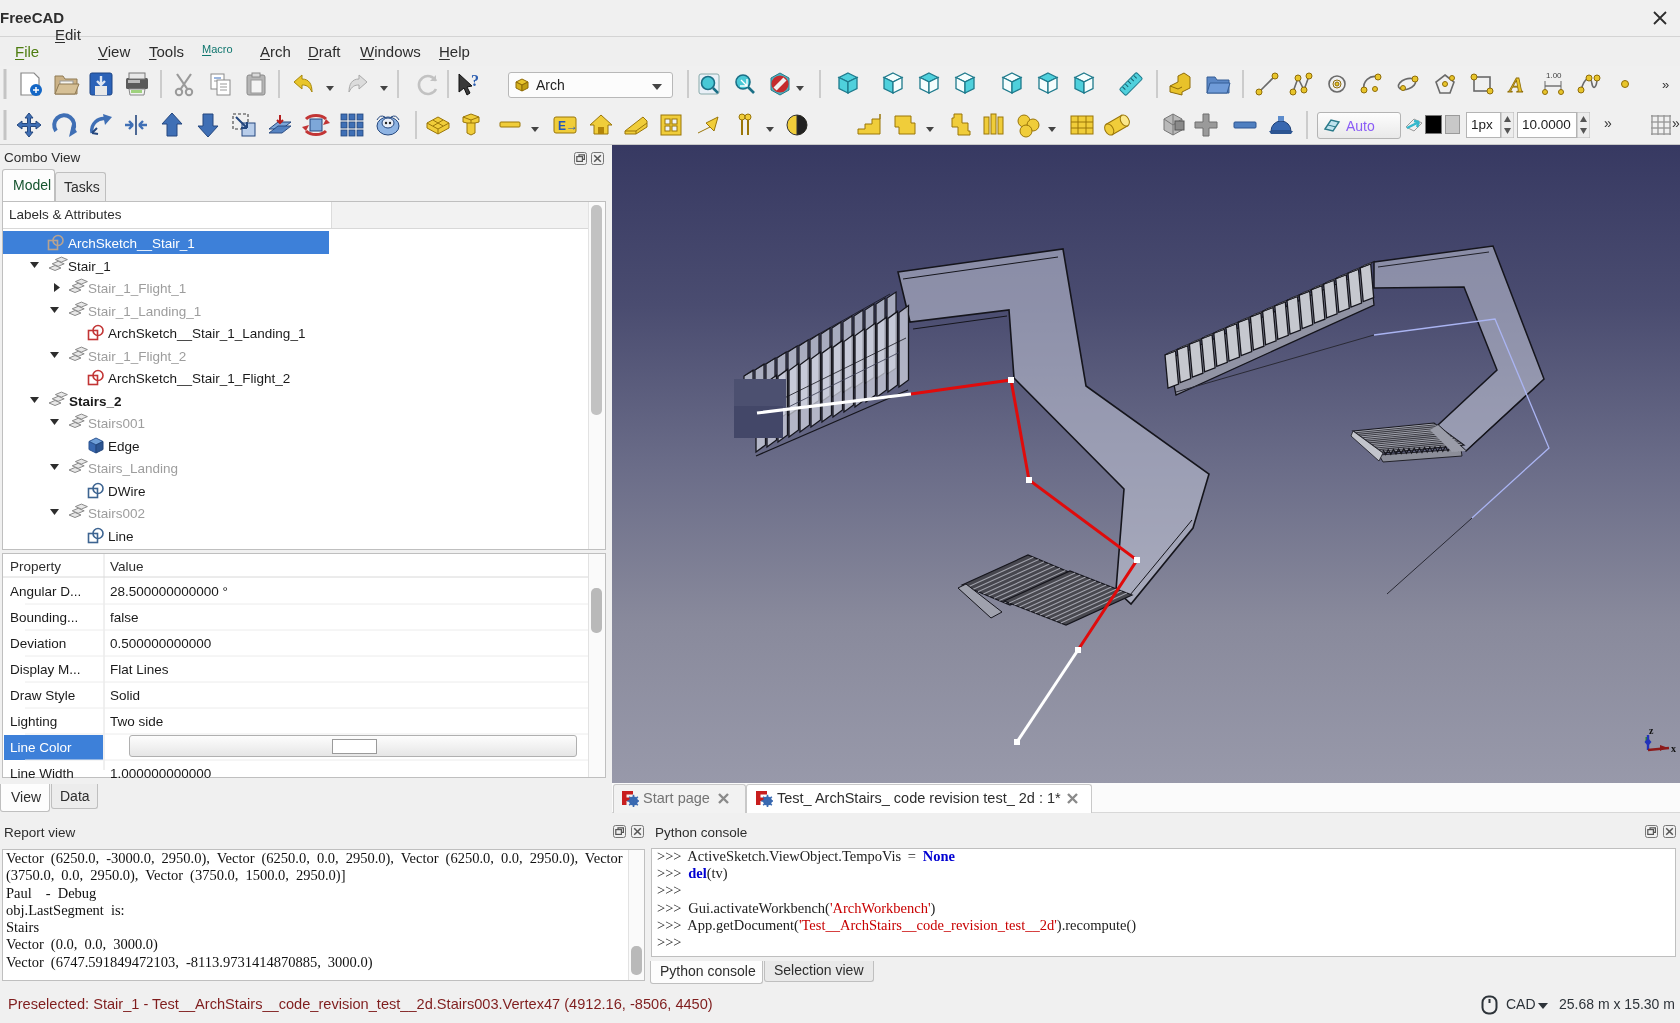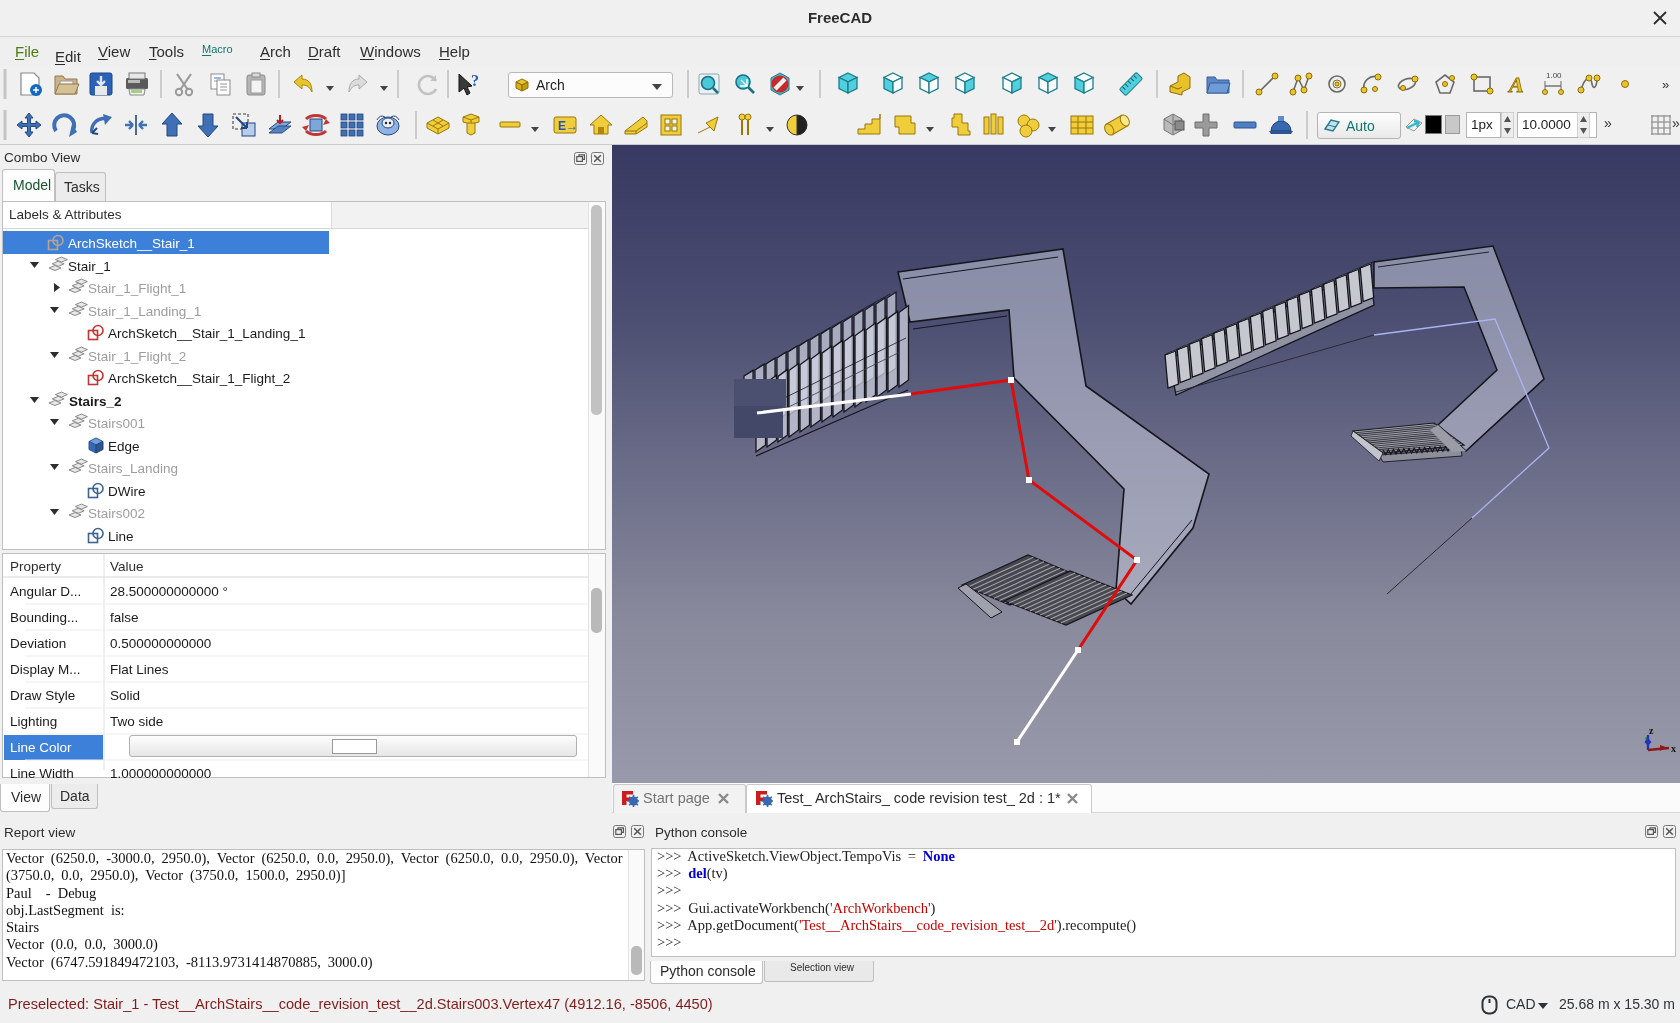--- a/index.html
+++ b/index.html
@@ -1,26 +1,26 @@
 <!DOCTYPE html>
 <html><head><meta charset="utf-8"><style>
 *{margin:0;padding:0;box-sizing:border-box;}
 html,body{width:1680px;height:1023px;overflow:hidden;font-family:"Liberation Sans",sans-serif;background:#f0f0f0;position:relative;}
 .abs{position:absolute;}
 .txt{white-space:pre;}
 </style></head>
 <body>
 <div class="abs" style="left:0;top:0;width:1680px;height:37px;background:#f0f0f0;border-bottom:1px solid #d4d4d4;"></div>
-<div class="abs txt" style="left:0;top:9px;width:1680px;text-align:center;font-size:15px;font-weight:bold;color:#2d2d2d;">FreeCAD</div>
+<div class="abs txt" style="left:0;top:9px;width:1680px;text-align:left;font-size:15px;font-weight:bold;color:#2d2d2d;">FreeCAD</div>
 <svg class="abs" style="left:1650px;top:8px;" width="20" height="20">
     <path d="M4 4 L16 16 M16 4 L4 16" stroke="#2d2d2d" stroke-width="1.8"></path>
   </svg>
 <div class="abs" style="left:0;top:37px;width:1680px;height:29px;background:#efefef;"></div>
 <div class="abs txt" style="left:15px;top:43px;font-size:15px;color:#4d7c0f;"><span style="text-decoration:underline;text-underline-offset:2px;">F</span>ile</div>
-<div class="abs txt" style="left:55px;top:48px;font-size:15px;color:#2d2d2d;"><span style="text-decoration:underline;text-underline-offset:2px;">E</span>dit</div>
+<div class="abs txt" style="left:55px;top:26px;font-size:15px;color:#2d2d2d;"><span style="text-decoration:underline;text-underline-offset:2px;">E</span>dit</div>
 <div class="abs txt" style="left:98px;top:43px;font-size:15px;color:#2d2d2d;"><span style="text-decoration:underline;text-underline-offset:2px;">V</span>iew</div>
 <div class="abs txt" style="left:149px;top:43px;font-size:15px;color:#2d2d2d;"><span style="text-decoration:underline;text-underline-offset:2px;">T</span>ools</div>
 <div class="abs txt" style="left:202px;top:43px;font-size:11px;color:#0f766e;"><span style="text-decoration:underline;text-underline-offset:2px;">M</span>acro</div>
 <div class="abs txt" style="left:260px;top:43px;font-size:15px;color:#2d2d2d;"><span style="text-decoration:underline;text-underline-offset:2px;">A</span>rch</div>
 <div class="abs txt" style="left:308px;top:43px;font-size:15px;color:#2d2d2d;"><span style="text-decoration:underline;text-underline-offset:2px;">D</span>raft</div>
 <div class="abs txt" style="left:360px;top:43px;font-size:15px;color:#2d2d2d;"><span style="text-decoration:underline;text-underline-offset:2px;">W</span>indows</div>
 <div class="abs txt" style="left:439px;top:43px;font-size:15px;color:#2d2d2d;"><span style="text-decoration:underline;text-underline-offset:2px;">H</span>elp</div>
 <div class="abs" style="left:0;top:66px;width:1680px;height:79px;background:#f0f0f0;border-bottom:1px solid #c9c9c9;"></div>
 <svg class="abs" style="left:0;top:0;" width="1680" height="146">
     <line x1="5" y1="69" x2="5" y2="99" stroke="#c4c4c4" stroke-width="3"></line>
@@ -375,34 +375,34 @@
   </svg>
 <div class="abs txt" style="left:536px;top:77px;font-size:14px;color:#222;">Arch</div>
 <svg class="abs" style="left:650px;top:83px;" width="14" height="8">
     <path d="M2 1 L12 1 L7 7 Z" fill="#444"></path>
   </svg>
 <div class="abs" style="left:1317px;top:112px;width:84px;height:27px;background:linear-gradient(#fdfdfd,#e9e9e9);border:1px solid #b4b4b4;border-radius:3px;"></div>
 <svg class="abs" style="left:1323px;top:117px;" width="18" height="18">
     <path d="M2 12 L8 3 L16 5 L10 14 Z" fill="#bfe3ee" stroke="#2a7a8a" stroke-width="1.4"></path>
     <path d="M5 8 L13 10" stroke="#2a7a8a"></path>
   </svg>
-<div class="abs txt" style="left:1346px;top:118px;font-size:14px;color:#0f766e;">Auto</div>
+<div class="abs txt" style="left:1346px;top:118px;font-size:14px;color:#8b5cf6;">Auto</div>
 <svg class="abs" style="left:1404px;top:115px;" width="20" height="20">
     <path d="M2 12 L10 4 L18 8 L10 16 Z" fill="none" stroke="#999" stroke-width="1"></path>
     <path d="M3 13 L15 7 M15 7 L10 6 M15 7 L13 12" stroke="#35b8cc" stroke-width="2.4" fill="none"></path>
   </svg>
 <div class="abs" style="left:1425px;top:115px;width:17px;height:19px;background:#000;border:1px solid #777;"></div>
 <div class="abs" style="left:1445px;top:115px;width:15px;height:19px;background:#c8c8c8;border:1px solid #9a9a9a;"></div>
 <div class="abs" style="left:1466px;top:112px;width:35px;height:26px;background:#fff;border:1px solid #b4b4b4;font-size:13.5px;color:#222;padding:4px 0 0 4px;">1px</div>
 <svg class="abs" style="left:1501px;top:112px;" width="13" height="26">
     <rect x="0" y="0" width="13" height="26" fill="#ededed" stroke="#b4b4b4"></rect>
     <path d="M3 10 L10 10 L6.5 4 Z" fill="#555"></path>
     <path d="M3 16 L10 16 L6.5 22 Z" fill="#555"></path>
   </svg>
-<div class="abs" style="left:1517px;top:112px;width:80px;height:26px;background:#fff;border:1px solid #b4b4b4;font-size:13.5px;color:#222;padding:4px 0 0 4px;overflow:hidden;">10.0000</div>
+<div class="abs" style="left:1517px;top:112px;width:60px;height:26px;background:#fff;border:1px solid #b4b4b4;font-size:13.5px;color:#222;padding:4px 0 0 4px;overflow:hidden;">10.0000</div>
 <svg class="abs" style="left:1577px;top:112px;" width="13" height="26">
     <rect x="0" y="0" width="13" height="26" fill="#ededed" stroke="#b4b4b4"></rect>
     <path d="M3 10 L10 10 L6.5 4 Z" fill="#555"></path>
     <path d="M3 16 L10 16 L6.5 22 Z" fill="#555"></path>
   </svg>
 <div class="abs txt" style="left:1604px;top:115px;font-size:14px;color:#333;">»</div>
 <svg class="abs" style="left:1648px;top:112px;" width="26" height="26">
     <g stroke="#9a9a9a" stroke-width="1.4">
       <line x1="4" y1="3" x2="4" y2="23"></line>
       <line x1="10" y1="3" x2="10" y2="23"></line>
@@ -771,21 +771,21 @@
   </svg>
 <svg class="abs" style="left:1663px;top:825px;" width="13" height="13">
     <rect x="0.5" y="0.5" width="12" height="12" rx="2" fill="none" stroke="#777"></rect>
     <path d="M3.2 3.2 L9.8 9.8 M9.8 3.2 L3.2 9.8" stroke="#555" stroke-width="1.5"></path>
   </svg>
 <div class="abs" style="left:651px;top:848px;width:1025px;height:109px;background:#ffffff;border:1px solid #bfbfbf;"></div>
 <div class="abs txt" style="left:657px;top:848px;width:1000px;font-family:'Liberation Serif',serif;font-size:14.5px;word-spacing:3px;color:#222;"><div style="line-height:17.2px;">&gt;&gt;&gt; ActiveSketch.ViewObject.TempoVis = <b style="color:#0000d2;">None</b></div><div style="line-height:17.2px;">&gt;&gt;&gt; <b style="color:#0000d2;">del</b>(tv)</div><div style="line-height:17.2px;">&gt;&gt;&gt;</div><div style="line-height:17.2px;">&gt;&gt;&gt; Gui.activateWorkbench(<span style="color:#c80000;">'ArchWorkbench'</span>)</div><div style="line-height:17.2px;">&gt;&gt;&gt; App.getDocument(<span style="color:#c80000;">'Test__ArchStairs__code_revision_test__2d'</span>).recompute()</div><div style="line-height:17.2px;">&gt;&gt;&gt;</div></div>
 <div class="abs" style="left:650px;top:961px;width:113px;height:23px;background:#fdfdfd;border:1px solid #bfbfbf;border-top:none;border-radius:0 0 3px 3px;"></div>
 <div class="abs txt" style="left:660px;top:963px;font-size:14px;color:#2d2d2d;">Python console</div>
 <div class="abs" style="left:764px;top:961px;width:110px;height:21px;background:#e9e9e9;border:1px solid #bfbfbf;border-top:none;border-radius:0 0 3px 3px;"></div>
-<div class="abs txt" style="left:790px;top:962px;font-size:10px;color:#2d2d2d;">Selection view</div>
+<div class="abs txt" style="left:774px;top:962px;font-size:14px;color:#2d2d2d;">Selection view</div>
 <div class="abs" style="left:0;top:985px;width:1680px;height:38px;background:#f0f0f0;"></div>
 <div class="abs txt" style="left:8px;top:996px;font-size:14.6px;color:#7f1d1d;">Preselected: Stair_1 - Test__ArchStairs__code_revision_test__2d.Stairs003.Vertex47 (4912.16, -8506, 4450)</div>
 <svg class="abs" style="left:1481px;top:995px;" width="17" height="20">
     <rect x="1.5" y="1.5" width="14" height="17" rx="6" fill="none" stroke="#2d3339" stroke-width="2"></rect>
     <line x1="8.5" y1="4" x2="8.5" y2="8" stroke="#2d3339" stroke-width="2"></line>
   </svg>
 <div class="abs txt" style="left:1506px;top:996px;font-size:14px;color:#2d3339;">CAD</div>
 <svg class="abs" style="left:1537px;top:1002px;" width="12" height="8">
     <path d="M1 1 L11 1 L6 7 Z" fill="#2d3339"></path>
   </svg>

